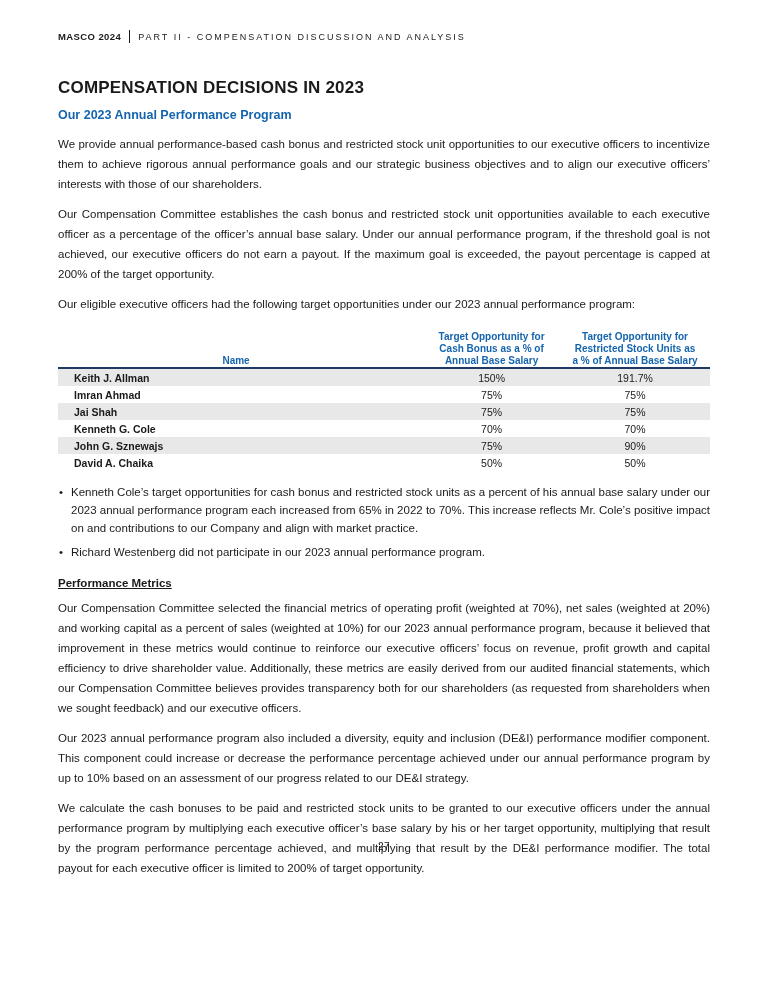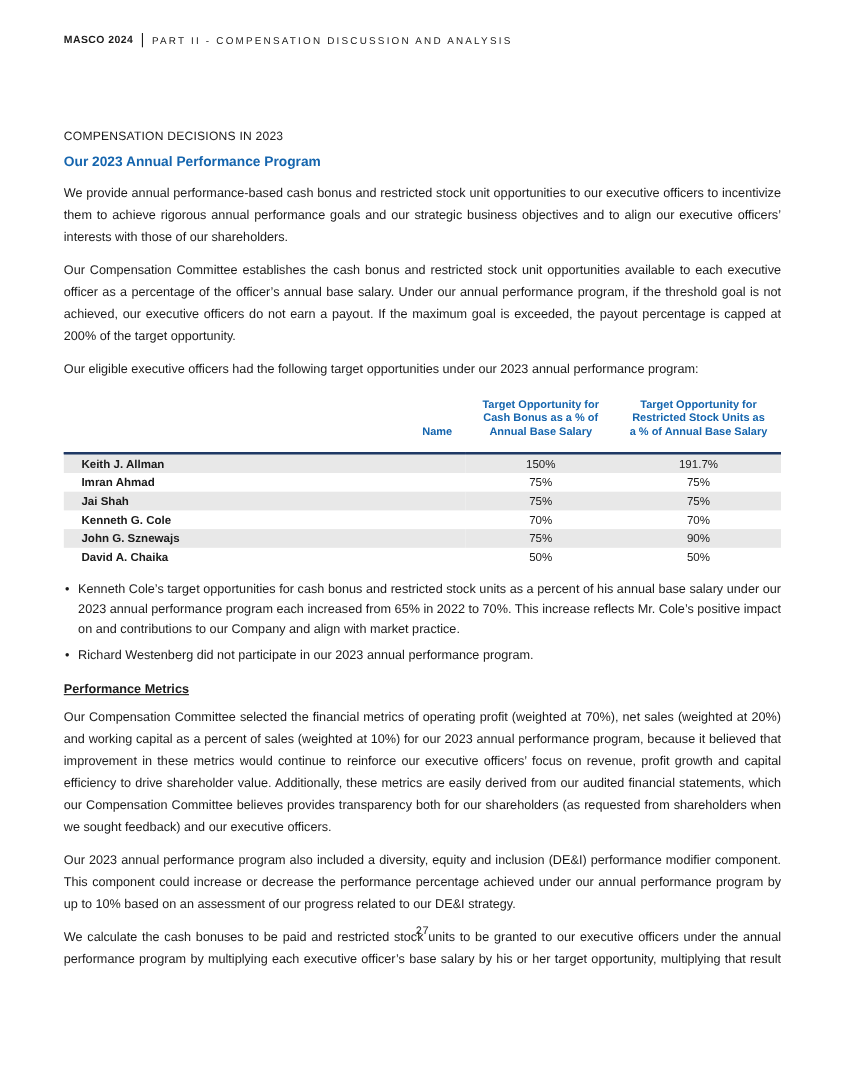--- a/index.html
+++ b/index.html
@@ -19,36 +19,36 @@
     top: 30px; left: 58px; right: 58px;
     display: flex; align-items: center;
     font-size: 9.5px;
   }
   .doc-header .brand { font-weight: bold; letter-spacing: 0.4px; white-space: nowrap; }
   .doc-header .hdr-divider { width: 1px; height: 13px; background: #1a1a1a; margin: 0 8px; }
   .doc-header .hdr-section { font-size: 9px; letter-spacing: 2px; white-space: nowrap; }
 
   .content { position: absolute; top: 78px; left: 58px; right: 58px; }
 
-  h1.doc-title { font-size: 11px; font-weight: normal; letter-spacing: 0.2px; margin-bottom: 10px; margin-top: 40px; }
+  h1.doc-title { font-size: 17px; font-weight: bold; letter-spacing: 0.2px; margin-bottom: 10px; }
   h2.program-title { font-size: 12.5px; font-weight: bold; color: var(--accent-blue, #1565ae); margin-bottom: 12px; }
   h3.sub-heading { font-size: 11.5px; font-weight: bold; text-decoration: underline; margin-bottom: 9px; }
   p.body-text { font-size: 11.5px; line-height: 20px; text-align: justify; margin-bottom: 10px; }
   p.table-intro { margin-bottom: 17px; }
 
   
   table.opp-table { width: 100%; border-collapse: collapse; margin: 4px 0 10px 0; }
   table.opp-table th {
     color: var(--accent-blue, #1565ae);
     font-size: 10px; line-height: 12px; font-weight: bold;
     vertical-align: bottom; text-align: center;
-    padding: 0 12px 12px 12px;
+    padding: 0 12px 0 12px;
     border-bottom: 2px solid var(--navy-rule, #1f3864);
   }
-  table.opp-table th.name-col { text-align: right; padding-left: 3px; }
+  table.opp-table th.name-col { text-align: center; padding-left: 3px; }
   table.opp-table td {
     font-size: 10.5px;
     padding: 2.5px 4px;
     text-align: center;
     vertical-align: middle;
   }
   table.opp-table td.name-cell { text-align: left; font-weight: bold; padding-left: 16px; }
   table.opp-table tbody tr.shaded { background: var(--row-shade, #e8e8e8); }
 
   

